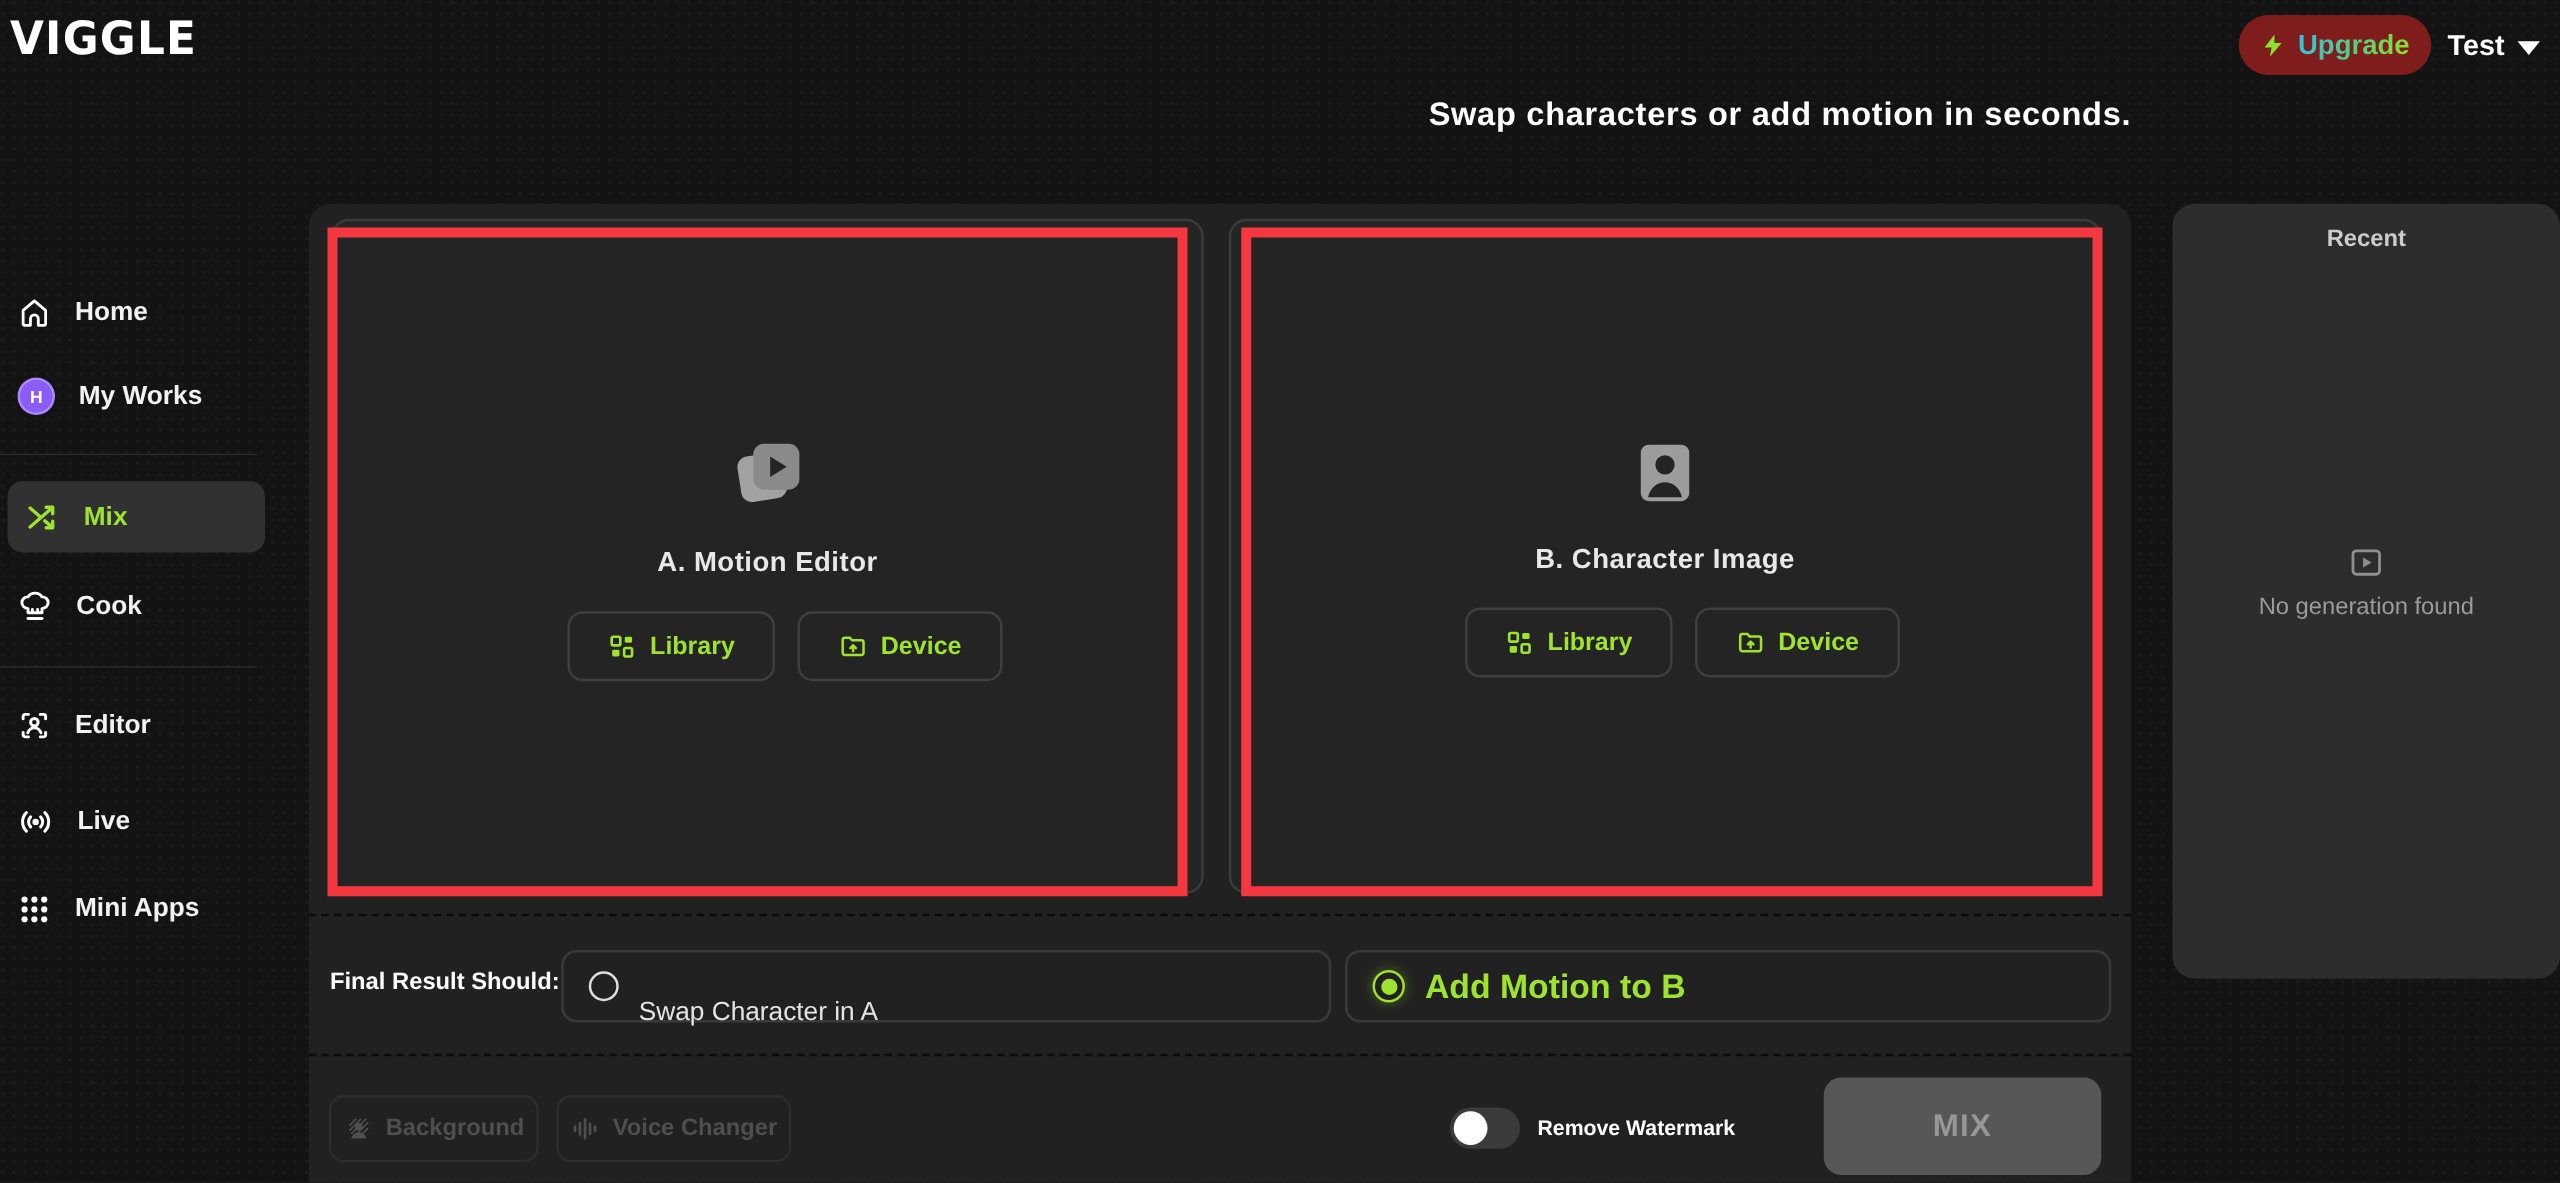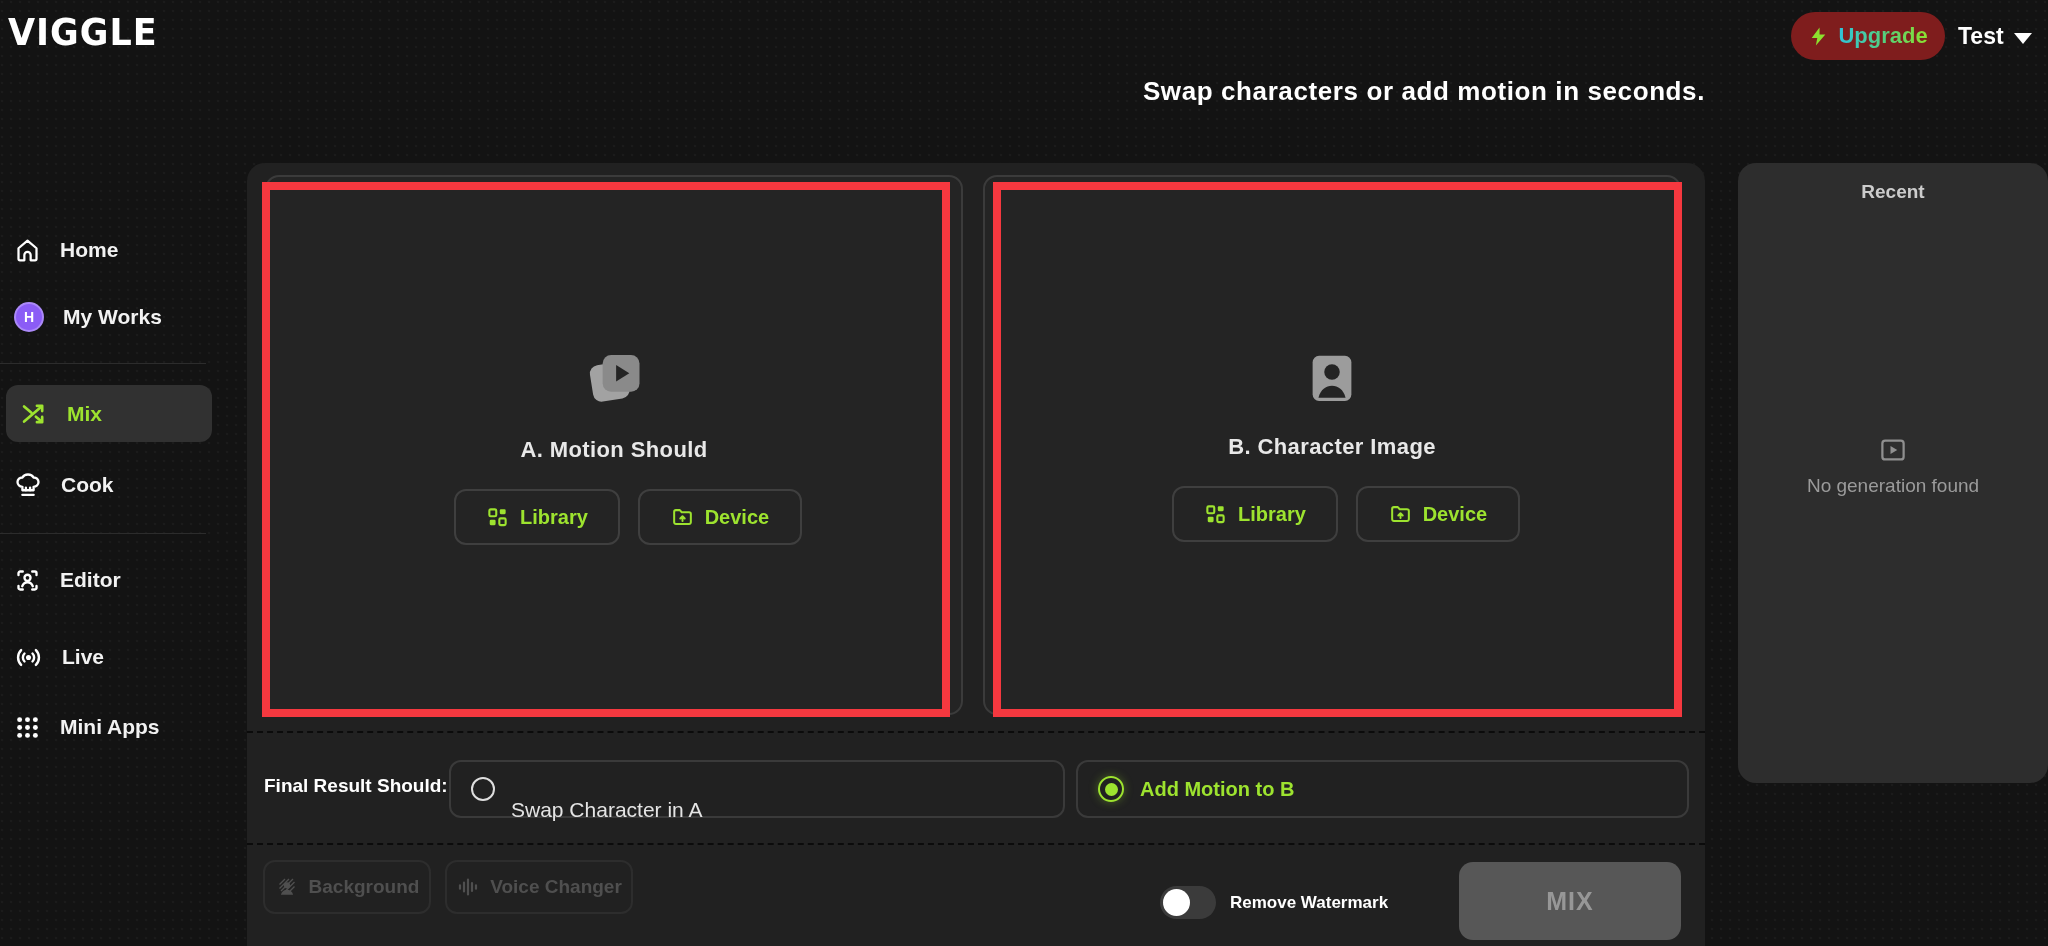--- a/index.html
+++ b/index.html
@@ -51,23 +51,23 @@
   .final-label{left:17px;top:612px;font-size:19px;font-weight:700;color:#ffffff;}
   .option-box{top:597px;height:58px;border:2px solid #3a3a3a;border-radius:12px;display:flex;align-items:center;
               padding-left:20px;gap:16px;box-sizing:border-box;cursor:pointer;}
   .option-1{left:202px;width:616px;}
   .option-2{left:829px;width:613px;}
   .radio{width:24px;height:24px;border-radius:50%;border:2.5px solid #dedede;box-sizing:border-box;flex:0 0 auto;}
   .radio-on{width:26px;height:26px;border-radius:50%;border:2.5px solid #9de32f;display:flex;align-items:center;justify-content:center;
             box-shadow:0 0 10px rgba(157,227,47,0.35);box-sizing:border-box;flex:0 0 auto;}
   .radio-on::after{content:"";width:13px;height:13px;border-radius:50%;background:#9de32f;}
   .option-label{color:#e4e4e4;font-size:21px;font-weight:500;margin-top:42px;}
-  .option-label-on{color:#9de32f;font-size:20px;font-weight:700;}
-  
-  .tool-btn{top:697px;height:54px;border:2px solid #2d2d2d;border-radius:12px;display:flex;align-items:center;justify-content:center;
+  .option-label-on{color:#9de32f;font-size:27px;font-weight:700;}
+  
+  .tool-btn{top:713px;height:54px;border:2px solid #2d2d2d;border-radius:12px;display:flex;align-items:center;justify-content:center;
             gap:10px;color:#4f4f4f;font-weight:700;font-size:19px;box-sizing:border-box;cursor:default;}
   .bg-btn{left:16px;width:168px;}
   .voice-btn{left:198px;width:188px;}
   .toggle{left:913px;top:723px;width:56px;height:33px;border-radius:17px;background:#3b3b3b;cursor:pointer;}
   .knob{position:absolute;left:3px;top:3px;width:27px;height:27px;border-radius:50%;background:#ffffff;}
   .rw-label{left:983px;top:713px;height:54px;line-height:54px;font-size:17px;font-weight:700;color:#ffffff;}
   .mix-btn{left:1212px;top:699px;width:222px;height:78px;border-radius:14px;background:#575757;border:none;
            color:#979797;font-size:25px;font-weight:700;letter-spacing:1px;display:flex;align-items:center;justify-content:center;cursor:pointer;}
   
   .recent-panel{left:1738px;top:163px;width:310px;height:620px;background:#2d2d2d;border-radius:18px;}
@@ -178,21 +178,21 @@
 <div class="abs main-container">
 
   <div class="abs upload-panel panel-a">
     <span style="display:flex;">
       <svg width="70" height="68" viewBox="0 0 48 48">
         <rect x="8" y="13" width="26" height="26" rx="6" fill="#a2a2a2" transform="rotate(-9 21 26)"></rect>
         <rect x="16" y="7" width="26" height="26" rx="6" fill="#8a8a8a"></rect>
         <path d="M25.5 14.2v11.6l9.3-5.8z" fill="#242424"></path>
       </svg>
     </span>
-    <div class="panel-title">A. Motion Should</div>
+    <div class="panel-title">A. Motion Editor</div>
     <div class="panel-btns">
       <div class="pick-btn">
         <span style="display:flex;">
           <svg width="23" height="23" viewBox="0 0 24 24" fill="none" stroke="#9de32f" stroke-width="2.2">
             <rect x="3.5" y="3.5" width="7.2" height="7.2" rx="1.4"></rect>
             <rect x="14.4" y="3.5" width="6.1" height="5" rx="1.2" fill="#9de32f" stroke="none"></rect>
             <rect x="3.9" y="14.4" width="6.1" height="5.6" rx="1.2" fill="#9de32f" stroke="none"></rect>
             <rect x="13.9" y="12.9" width="6.6" height="7.1" rx="1.4"></rect>
           </svg>
         </span>

